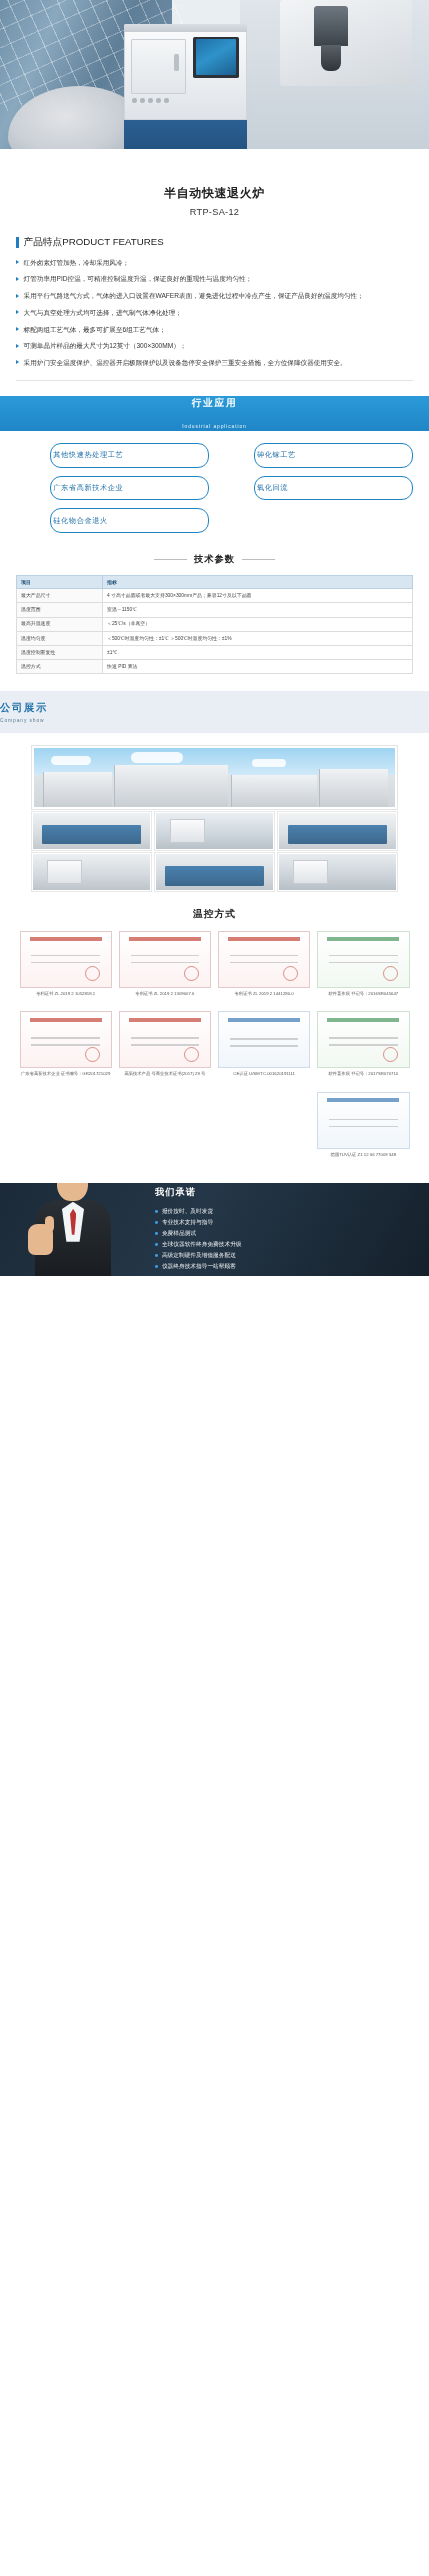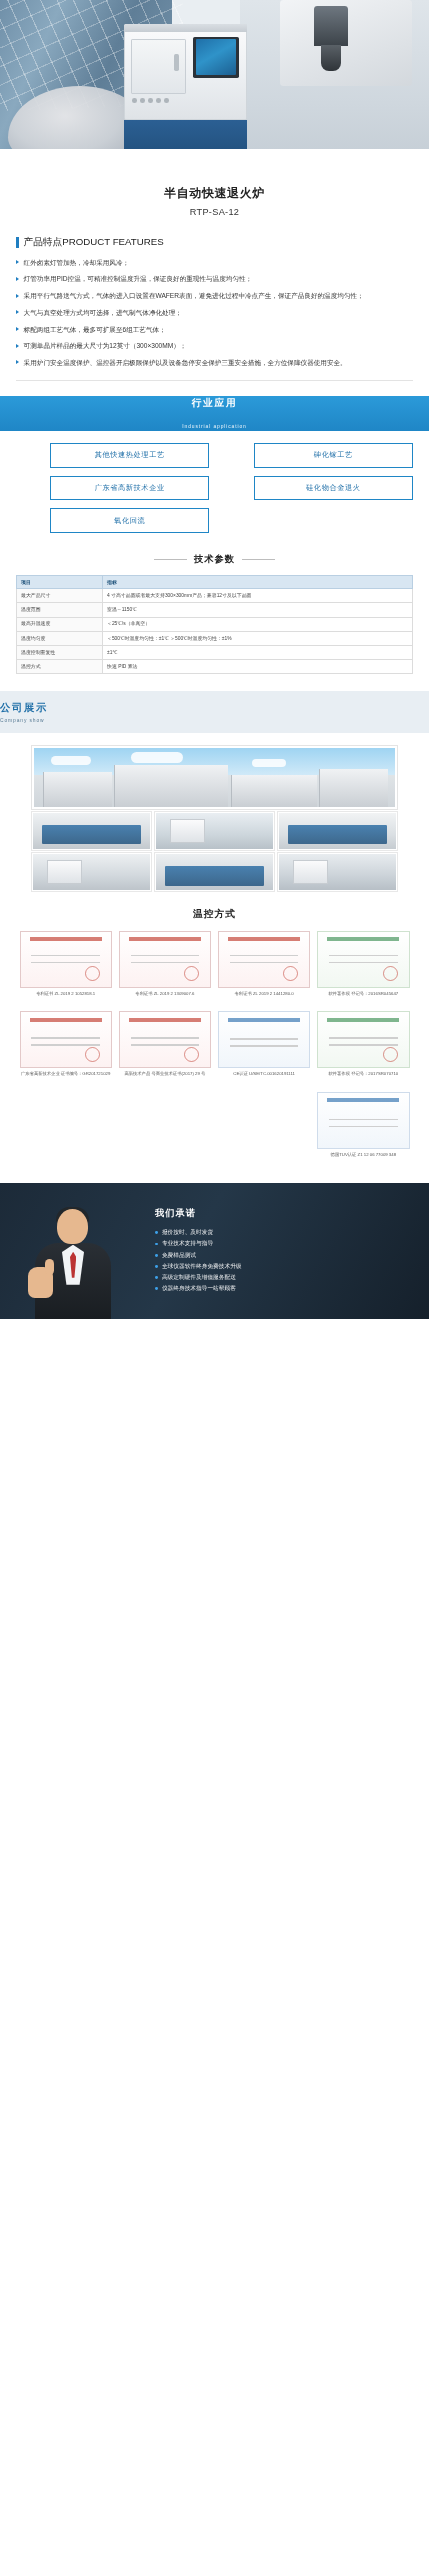--- a/index.html
+++ b/index.html
@@ -138,21 +138,21 @@
     gap:12px;
   }
   .ind-band h2{ margin:0; font-size:9.7px; font-weight:bold; letter-spacing:1.7px; }
   .ind-band p{ margin:1.7px 0 0; font-size:4.9px; letter-spacing:0.9px; opacity:.92; }
   .ind-grid{
     padding:12.6px 16px 3.4px;
     display:grid; grid-template-columns:1fr 1fr; gap:8px 10.3px;
   }
   .ind-item{
     border:0.6px solid #1f86c6; color:#1f6fa8; background:#fff;
-    font-size:7.2px; text-align:center; padding:6.3px 2.3px; border-radius:0;
+    font-size:7.2px; text-align:left; padding:6.3px 2.3px; border-radius:11px;
     letter-spacing:0.6px;
     margin-left:34px;
   }
 
   
   .spec-head{
     display:flex; align-items:center; justify-content:center; gap:6.9px;
     margin:17px 0 9.2px;
   }
   .spec-head .ln{ width:33px; height:0.6px; background:#bdbdbd; }
@@ -224,21 +224,21 @@
     position:absolute; right:12%; bottom:5.7px; width:15px; height:15px; border-radius:50%;
     border:1.1px solid #c0392b; opacity:.55;
   }
   .ci-hdr{ position:absolute; left:10%; right:10%; top:5.7px; height:4px; background:#c0392b; opacity:.65; }
   .ci-hdr-b{ background:#2c6fad; }
   .ci-hdr-g{ background:#3c8f53; }
   .cert-cap{ font-size:4.3px; color:#555; line-height:1.5; margin-top:2.9px; min-height:15px; }
 
   
   .promise{
-    margin-top:16px; height:136px; position:relative; overflow:hidden;
+    margin-top:16px; height:93px; position:relative; overflow:hidden;
     background:linear-gradient(120deg,#1c2a38 0%, #243748 45%, #15202b 100%);
     display:flex; align-items:center;
   }
   .pm-person{
     position:absolute; left:17px; bottom:0; width:120px; height:114px;
   }
   .pm-head{
     position:absolute; left:40px; top:4.6px; width:31px; height:35px;
     background:#e6b88f; border-radius:50% 50% 45% 45%;
   }
@@ -361,22 +361,22 @@
   </div>
 
   <div class="ind-band">
     <h2>行业应用</h2>
     <p>Industrial application</p>
   </div>
   <div class="ind-grid">
     <div class="ind-item">其他快速热处理工艺</div>
     <div class="ind-item">砷化镓工艺</div>
     <div class="ind-item">广东省高新技术企业</div>
+    <div class="ind-item">氧化回流</div>
     <div class="ind-item">硅化物合金退火</div>
-    <div class="ind-item">氧化回流</div>
   </div>
 
   <div class="section">
     <div class="spec-head">
       <span class="ln"></span>
       <h3>技术参数</h3>
       <span class="ln"></span>
     </div>
     <table class="spec">
       <thead>

